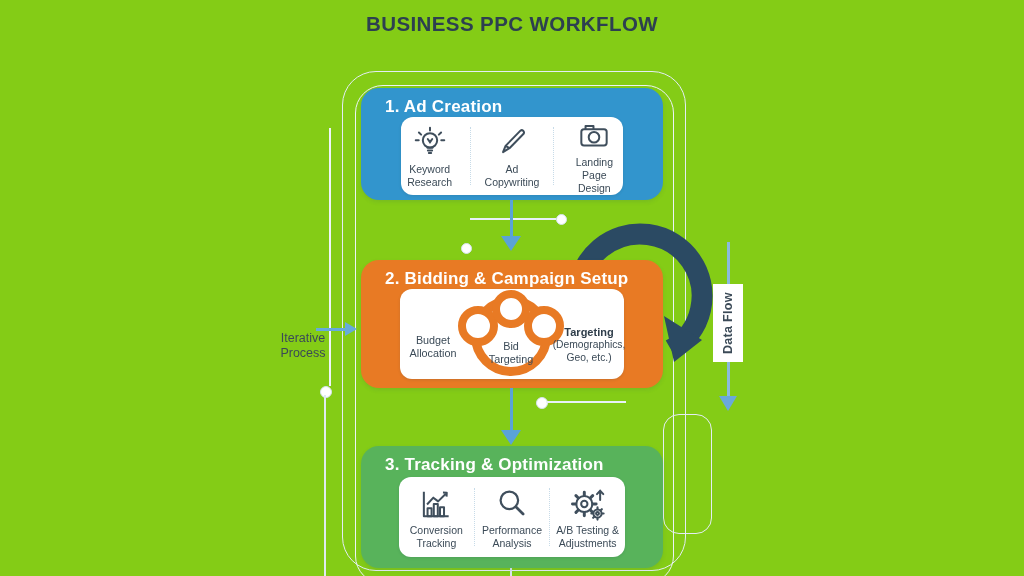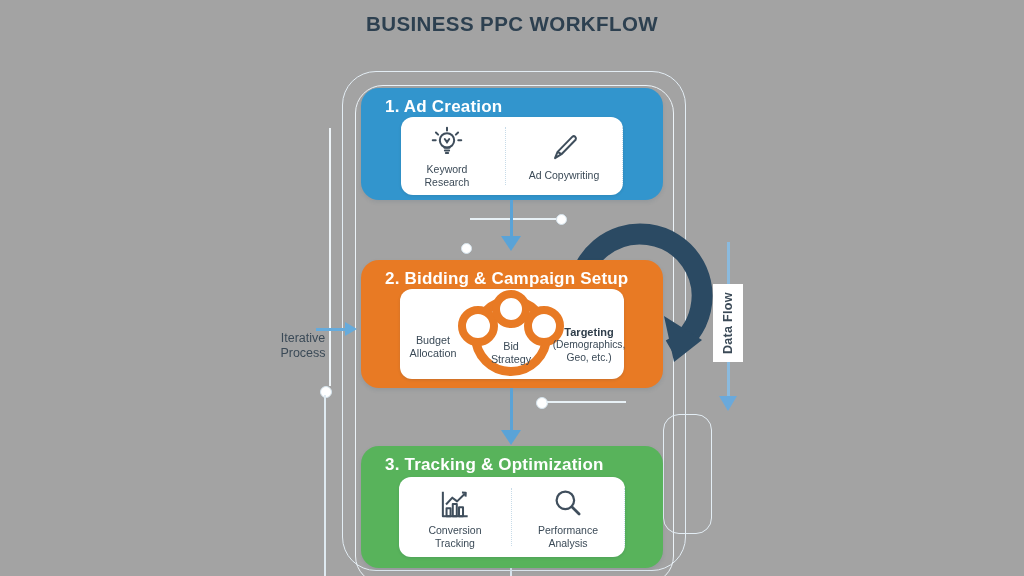--- a/index.html
+++ b/index.html
@@ -1,17 +1,17 @@
 <!DOCTYPE html>
 <html><head>
 <meta charset="utf-8">
 <style>
   html,body{margin:0;padding:0;}
   body{font-family:"Liberation Sans",sans-serif;background:#ffffff;}
-  .canvas{position:relative;width:1024px;height:576px;background:#a3a3a3;overflow:hidden;}
+  .canvas{position:relative;width:1024px;height:576px;background:#84cc16;overflow:hidden;}
 
   
   .decor{position:absolute;z-index:0;}
   .frameB{left:342px;top:71px;width:342px;height:498px;border:1.5px solid #e3edf4;border-radius:34px;}
   .frameA{left:355px;top:85px;width:317px;height:497px;border:1.5px solid #ecf3f8;border-radius:28px;}
   .rrect-right{left:663px;top:414px;width:47px;height:118px;border:1.5px solid #e3edf4;border-radius:16px;}
   .node{background:#fff;border:1.5px solid #d5e3ec;border-radius:50%;}
   .node1{left:320px;top:386px;width:10px;height:10px;}
   .node2{left:461px;top:243px;width:9px;height:9px;}
   .node3{left:536px;top:397px;width:10px;height:10px;}
@@ -122,35 +122,45 @@
       <div class="sitem">
         <span>
           <svg width="38" height="38" viewBox="0 0 36 36" fill="none" stroke="#3f4e5c" stroke-width="1.9" stroke-linejoin="round">
             <path d="M9.5 26.6 L11.9 20.7 L26 6.3 C27.7 4.9 30.2 7 29 9.3 L15.6 22.9 Z"></path>
             <path d="M11.9 20.7 L15.6 22.9"></path>
           </svg>
         </span>
         <span class="ilabel">Ad Copywriting</span>
       </div>
       <div class="divider"></div>
+      <div class="sitem">
+        <span>
+          <svg width="38" height="38" viewBox="0 0 36 36" fill="none" stroke="#3f4e5c" stroke-width="1.9" stroke-linejoin="round">
+            <path d="M10 11.5 V8.6 H17.5 V11.5"></path>
+            <rect x="6" y="11.5" width="24" height="15.5" rx="2.5"></rect>
+            <circle cx="18" cy="19.2" r="5"></circle>
+          </svg>
+        </span>
+        <span class="ilabel">Landing Page Design</span>
+      </div>
     </div>
   </section>
 
   <div class="aline a1"></div>
   <div class="ahead a1h"></div>
 
   <section class="stage stage2">
     <h2 class="stage-title">2. Bidding &amp; Campaign Setup</h2>
     <div class="card card2"></div>
     <div class="ring ring-big"></div>
     <div class="ring ring-left"></div>
     <div class="ring ring-right"></div>
     <div class="ring ring-mid"></div>
     <div class="s2text s2-budget">Budget Allocation</div>
-    <div class="s2text s2-bid">Bid Strategy</div>
+    <div class="s2text s2-bid">Bid Targeting</div>
     <div class="s2text s2-target">
       <span class="tgt">Targeting</span>
       <span>(Demographics, Geo, etc.)</span>
     </div>
   </section>
 
   <svg class="cycle-head" width="80" height="80" viewBox="0 0 80 80">
     <polygon points="24,16 62,40 34,62" fill="#2b4a63"></polygon>
   </svg>
 
@@ -176,20 +186,39 @@
       <div class="sitem">
         <span>
           <svg width="38" height="38" viewBox="0 0 36 36" fill="none" stroke="#3f4e5c" stroke-width="2.1" stroke-linecap="round">
             <circle cx="15.5" cy="14.5" r="8.3"></circle>
             <path d="M21.6 20.6 L28.5 27.5" stroke-width="2.6"></path>
           </svg>
         </span>
         <span class="ilabel">Performance Analysis</span>
       </div>
       <div class="divider"></div>
+      <div class="sitem">
+        <span>
+          <svg width="38" height="38" viewBox="0 0 36 36" fill="none" stroke="#3f4e5c" stroke-width="1.9" stroke-linecap="round">
+            <g stroke-width="2.8">
+              <path d="M22.5 18 h3.2 M14.5 10 v-3.2 M14.5 26 v3.2 M6.5 18 h-3.2"></path>
+              <path d="M20.2 12.3 l2.2 -2.2 M8.8 12.3 l-2.2 -2.2 M20.2 23.7 l2.2 2.2 M8.8 23.7 l-2.2 2.2"></path>
+            </g>
+            <circle cx="14.5" cy="18" r="7.6"></circle>
+            <circle cx="14.5" cy="18" r="3"></circle>
+            <g stroke-width="2">
+              <path d="M31 27 h1.8 M23 27 h-1.8 M27 23 v-1.8 M27 31 v1.8 M29.8 24.2 l1.3 -1.3 M24.2 29.8 l-1.3 1.3"></path>
+            </g>
+            <circle cx="27" cy="27" r="3.9"></circle>
+            <circle cx="27" cy="27" r="1.4"></circle>
+            <path d="M29.5 14.2 V5.8 M26.5 8.6 L29.5 5.4 L32.5 8.6"></path>
+          </svg>
+        </span>
+        <span class="ilabel">A/B Testing &amp; Adjustments</span>
+      </div>
     </div>
   </section>
 
   <div class="iter-label">Iterative Process</div>
   <div class="iter-line"></div>
   <div class="iter-head"></div>
 
   <div class="df-line"></div>
   <div class="df-label">Data Flow</div>
   <div class="df-head"></div>

